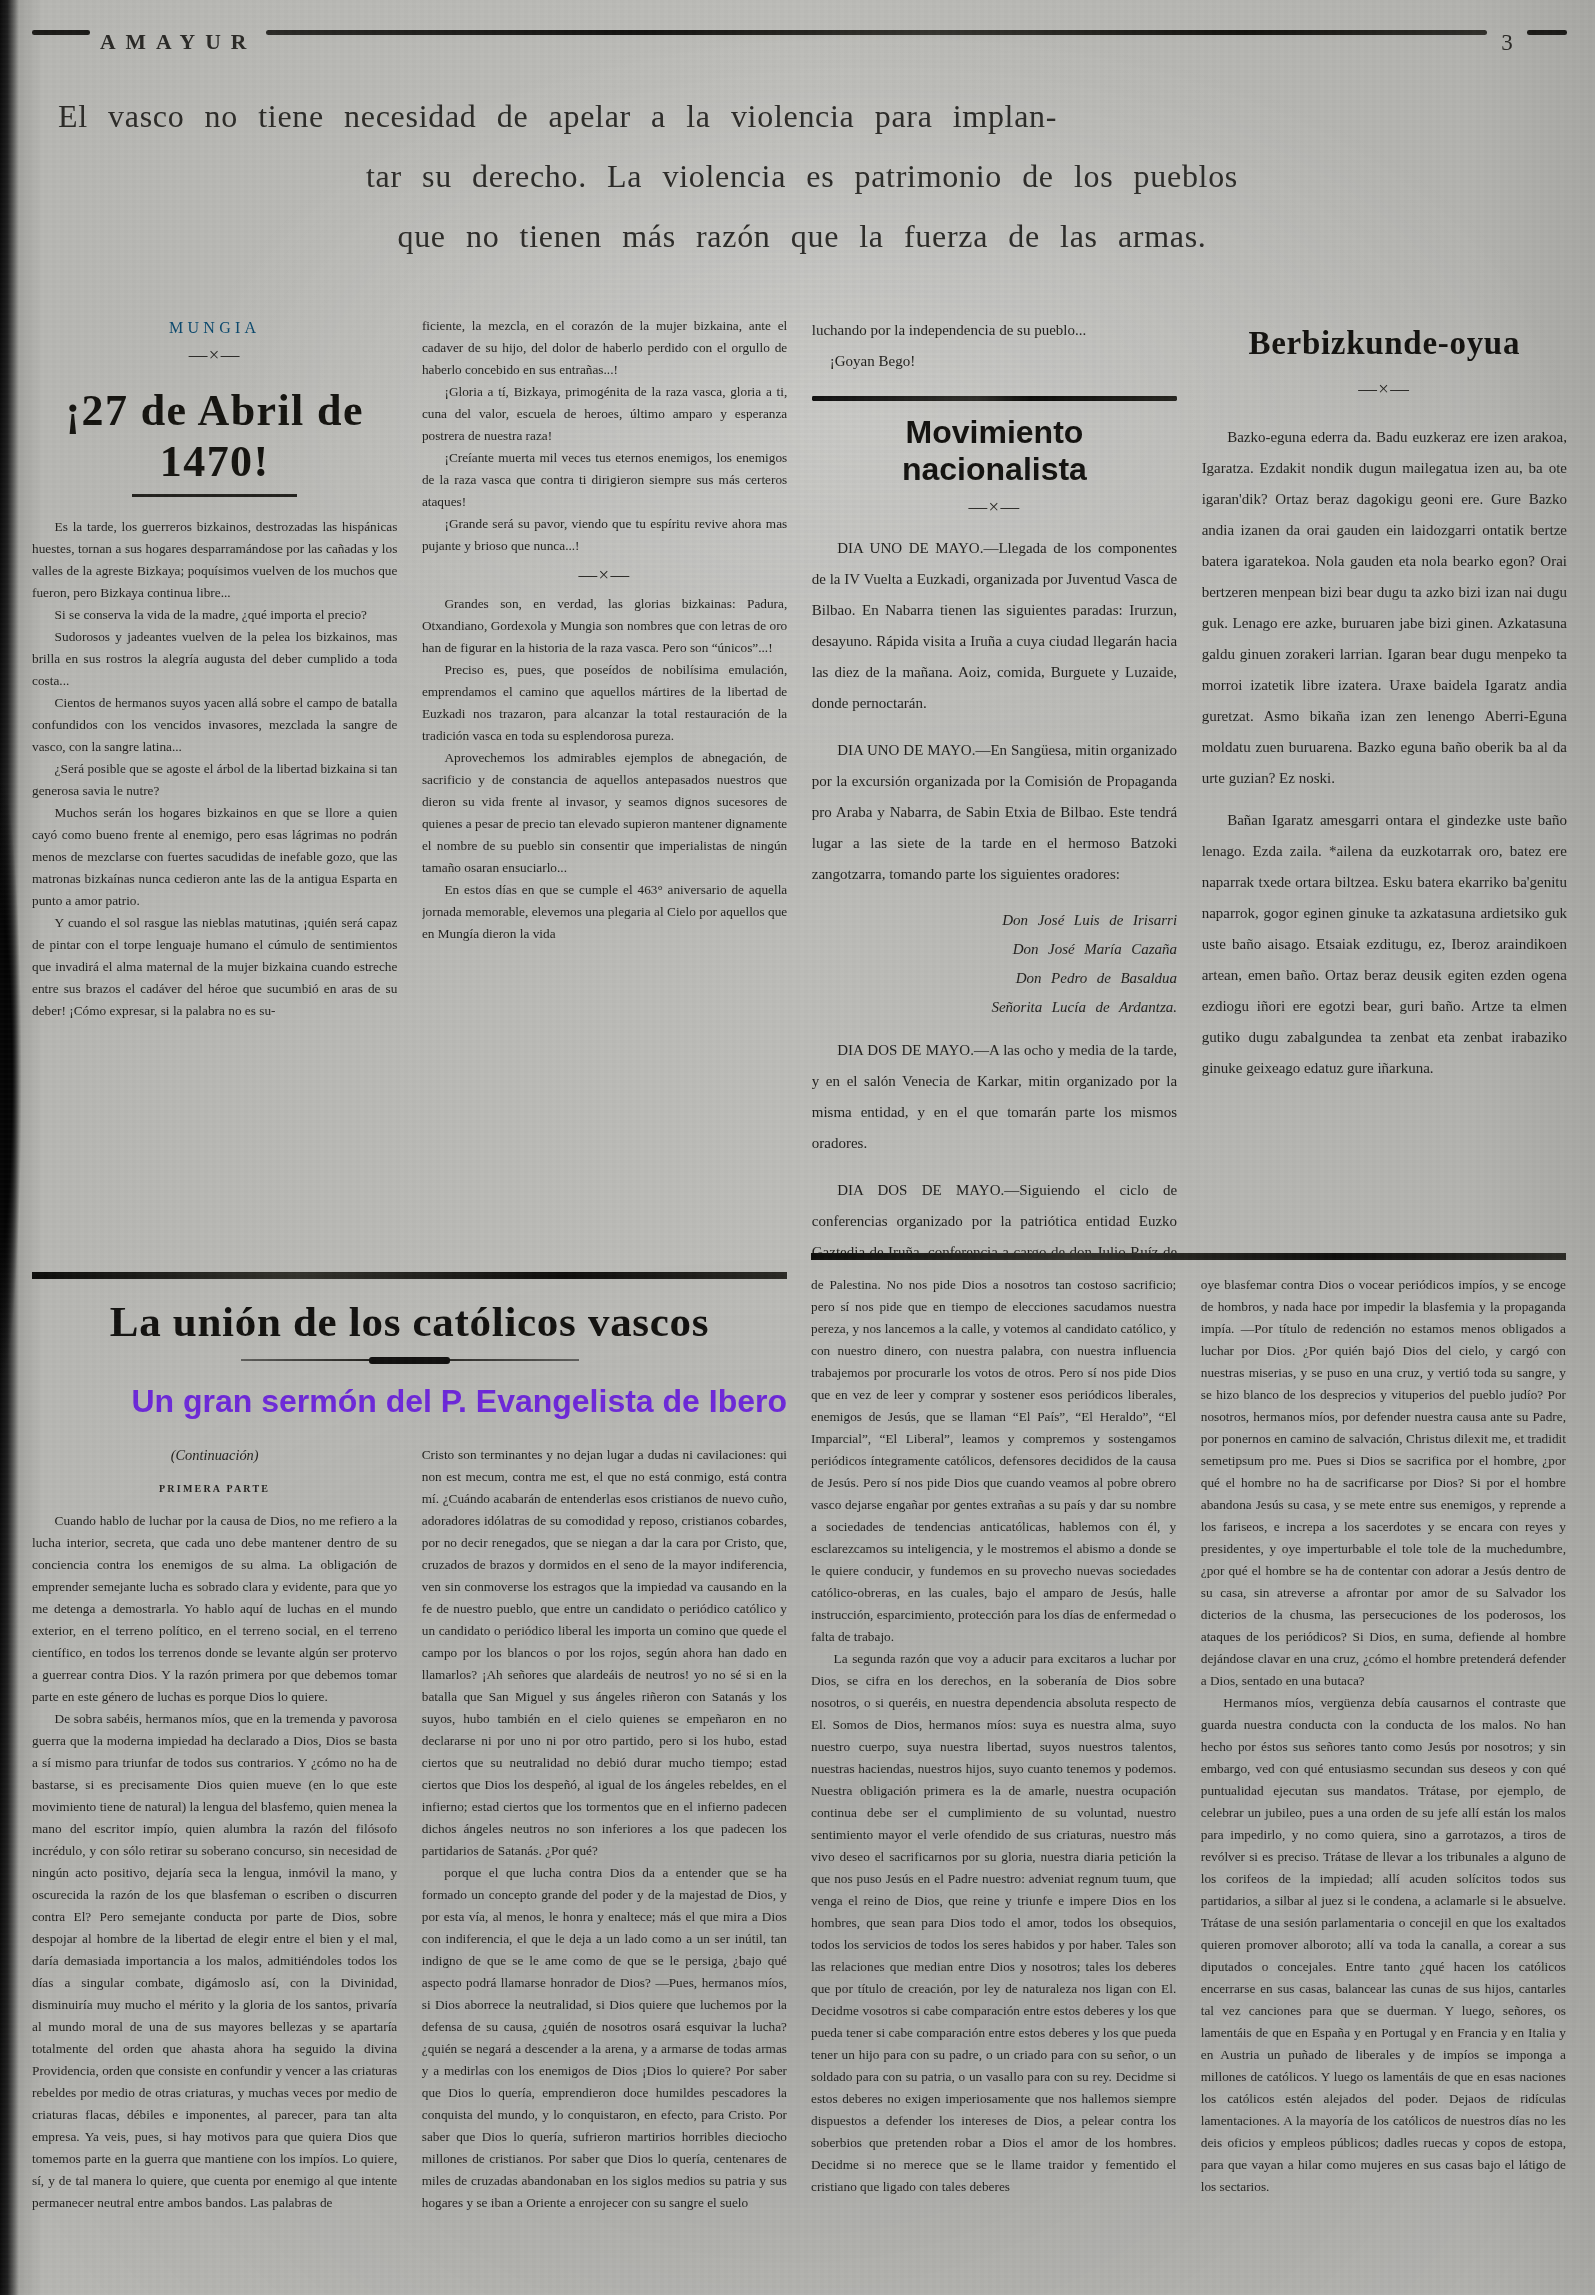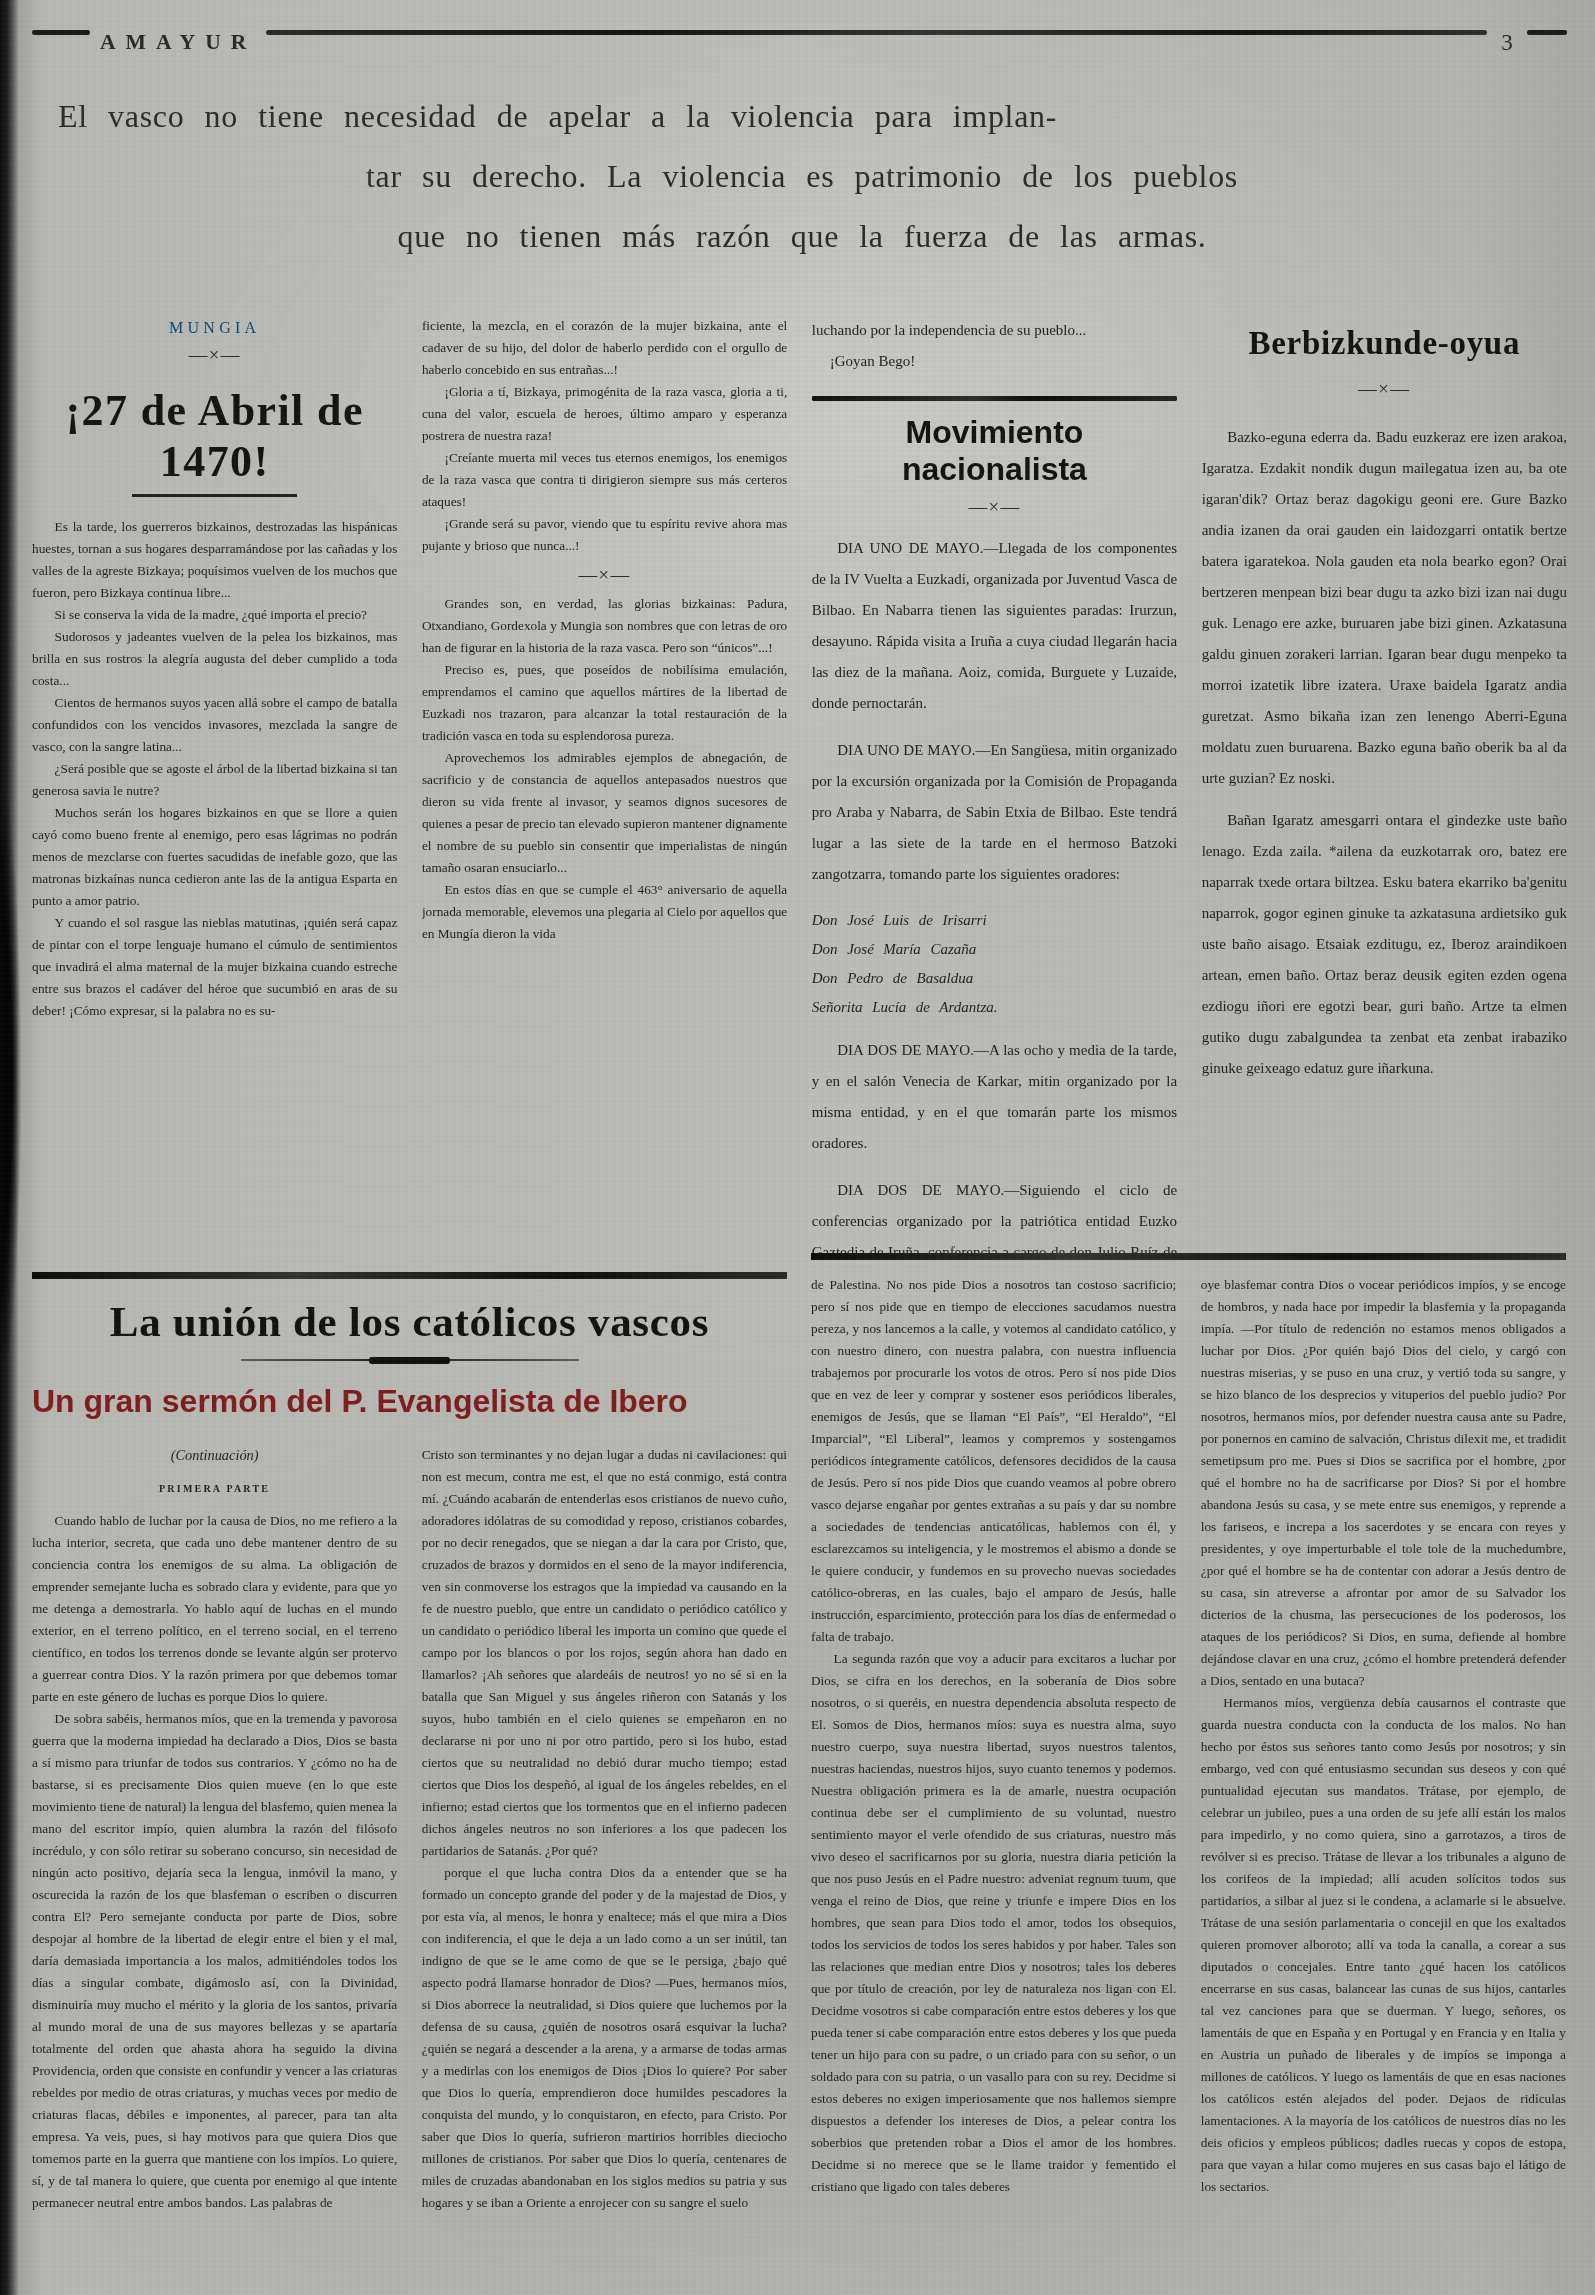--- a/index.html
+++ b/index.html
@@ -50,34 +50,34 @@
   .xdiv{text-align:center;font-size:18.7px;letter-spacing:1.4px;margin:7.2px 0;color:#262522;}
   .art-title{font-family:"Liberation Serif","DejaVu Serif",serif;font-weight:bold;
     text-align:center;font-size:44px;letter-spacing:1.4px;margin:18.7px 0 4.3px;color:#151410;}
   .title-rule{width:165px;height:2.9px;background:#23221e;margin:7.2px auto 18.7px;}
   .heavy-rule{height:5.8px;background:linear-gradient(90deg,#111 0%,#2e2d29 45%,#0c0c0a 60%,#262520 100%);
     margin:18.7px 0 13px;border-radius:1.4px;}
   .mov-title{font-family:"Liberation Sans","DejaVu Sans",sans-serif;font-weight:bold;
     font-size:32px;text-align:center;margin:10px 0 1.4px;color:#141310;}
   .berb-title{font-weight:bold;font-size:33px;text-align:center;letter-spacing:0.7px;margin:1.4px 0 0;color:#141310;}
   .speakers{margin:13px 0;}
-  .speakers div{font-style:italic;text-align:left;font-size:15px;line-height:29px;word-spacing:5.8px;}
+  .speakers div{font-style:italic;text-align:right;font-size:15px;line-height:29px;word-spacing:5.8px;}
   .spacer12{height:8.6px;} .spacer20{height:14.4px;}
 
   
   .bottom-left{position:absolute;left:32px;top:1272px;width:755px;height:1007px;overflow:hidden;}
   .bottom-right{position:absolute;left:811px;top:1253px;width:755px;height:1026px;overflow:hidden;}
   .bl-rule{height:6.5px;background:linear-gradient(90deg,#0d0d0b,#33322c 35%,#0f0e0c 70%,#2b2a25);}
   .union-headline{font-weight:bold;font-size:43px;text-align:center;letter-spacing:0.7px;
     margin:18.7px 0 5.8px;color:#131210;}
   .union-rule{width:338px;height:2.2px;margin:13px auto 21.6px;position:relative;
     background:linear-gradient(90deg,rgba(20,20,18,.55),#191814 45%,rgba(20,20,18,.55));}
   .union-rule::after{content:"";position:absolute;left:38%;top:-2.2px;width:24%;height:6.5px;background:#121110;border-radius:2.9px;}
   .union-subhead{font-family:"Liberation Sans","DejaVu Sans",sans-serif;font-weight:bold;
-    font-size:32px;text-align:left;margin:7.2px 0 24.5px;color:#7f1d1d;}
+    font-size:32px;text-align:right;margin:7.2px 0 24.5px;color:#6d28d9;}
   .twocol{display:grid;grid-template-columns:1fr 1fr;column-gap:24.5px;overflow:hidden;}
   .continuation{text-align:center;font-style:italic;font-size:14.4px;margin:2.9px 0 18.7px;}
   .part-title{text-align:center;font-weight:bold;font-size:10px;letter-spacing:2.2px;margin:0 0 16px;}
 </style>
 </head>
 <body>
 
 <div class="scan-edge"></div>
 <div class="scan-blotch"></div>
 

